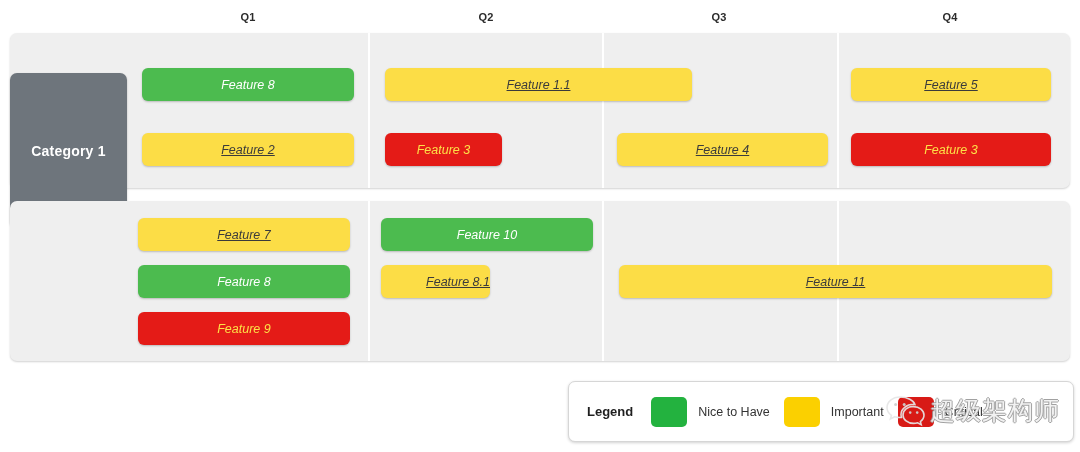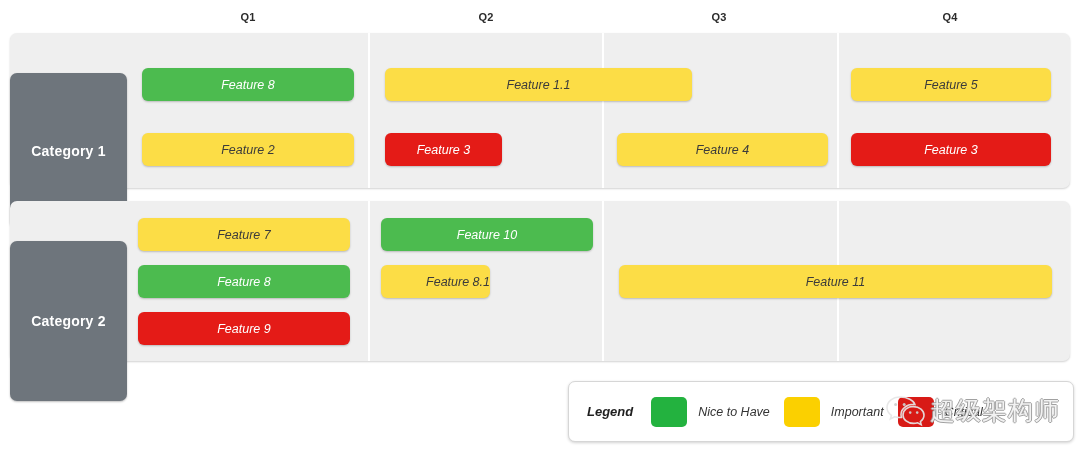--- a/index.html
+++ b/index.html
@@ -92,37 +92,36 @@
   .bar-label {
     font-size: 12.5px;
     font-style: italic;
     white-space: nowrap;
     pointer-events: none;
   }
   .bar.green  { background: #4cbb4f; }
   .bar.yellow { background: #fcdd46; }
   .bar.red    { background: #e41b17; }
   .bar.green  .bar-label { color: #ffffff; }
-  .bar.yellow .bar-label { color: #3b3b3b; }
-  .bar.red    .bar-label { color: #ffffff; text-align: center; }
+  .bar.yellow .bar-label { color: #3b3b3b; text-decoration: underline; }
+  .bar.red    .bar-label { color: #fde047; text-align: center; }
 
   
   #legend {
     position: absolute;
     left: 568px;
     top: 381px;
     width: 504px;
     height: 59px;
     background: #ffffff;
     border: 1px solid #d6d6d6;
     border-radius: 7px;
     box-shadow: 0 1px 3px rgba(0,0,0,0.18);
     display: flex;
     align-items: center;
-    font-style: italic;
   }
   #legend-title {
     font-size: 13px;
     font-weight: 700;
     color: #1f1f1f;
     margin-left: 18px;
     margin-right: 18px;
   }
   .legend-item {
     display: flex;
@@ -221,23 +220,20 @@
     <div class="bar yellow" style="left:607px; top:100px; width:211px;">
       <span class="bar-label">Feature 4</span>
     </div>
     <div class="bar red" style="left:841px; top:100px; width:200px;">
       <span class="bar-label">Feature 3</span>
     </div>
   </div>
 
   <div id="row-2" class="row-panel">
 
-    <div class="category-block">
-      <span class="category-label">Category 2</span>
-    </div>
 
     <div class="col-divider" style="left:358px;"></div>
     <div class="col-divider" style="left:592px;"></div>
     <div class="col-divider" style="left:827px;"></div>
 
     <div class="bar yellow" style="left:128px; top:17px; width:212px;">
       <span class="bar-label">Feature 7</span>
     </div>
     <div class="bar green" style="left:371px; top:17px; width:212px;">
       <span class="bar-label">Feature 10</span>

